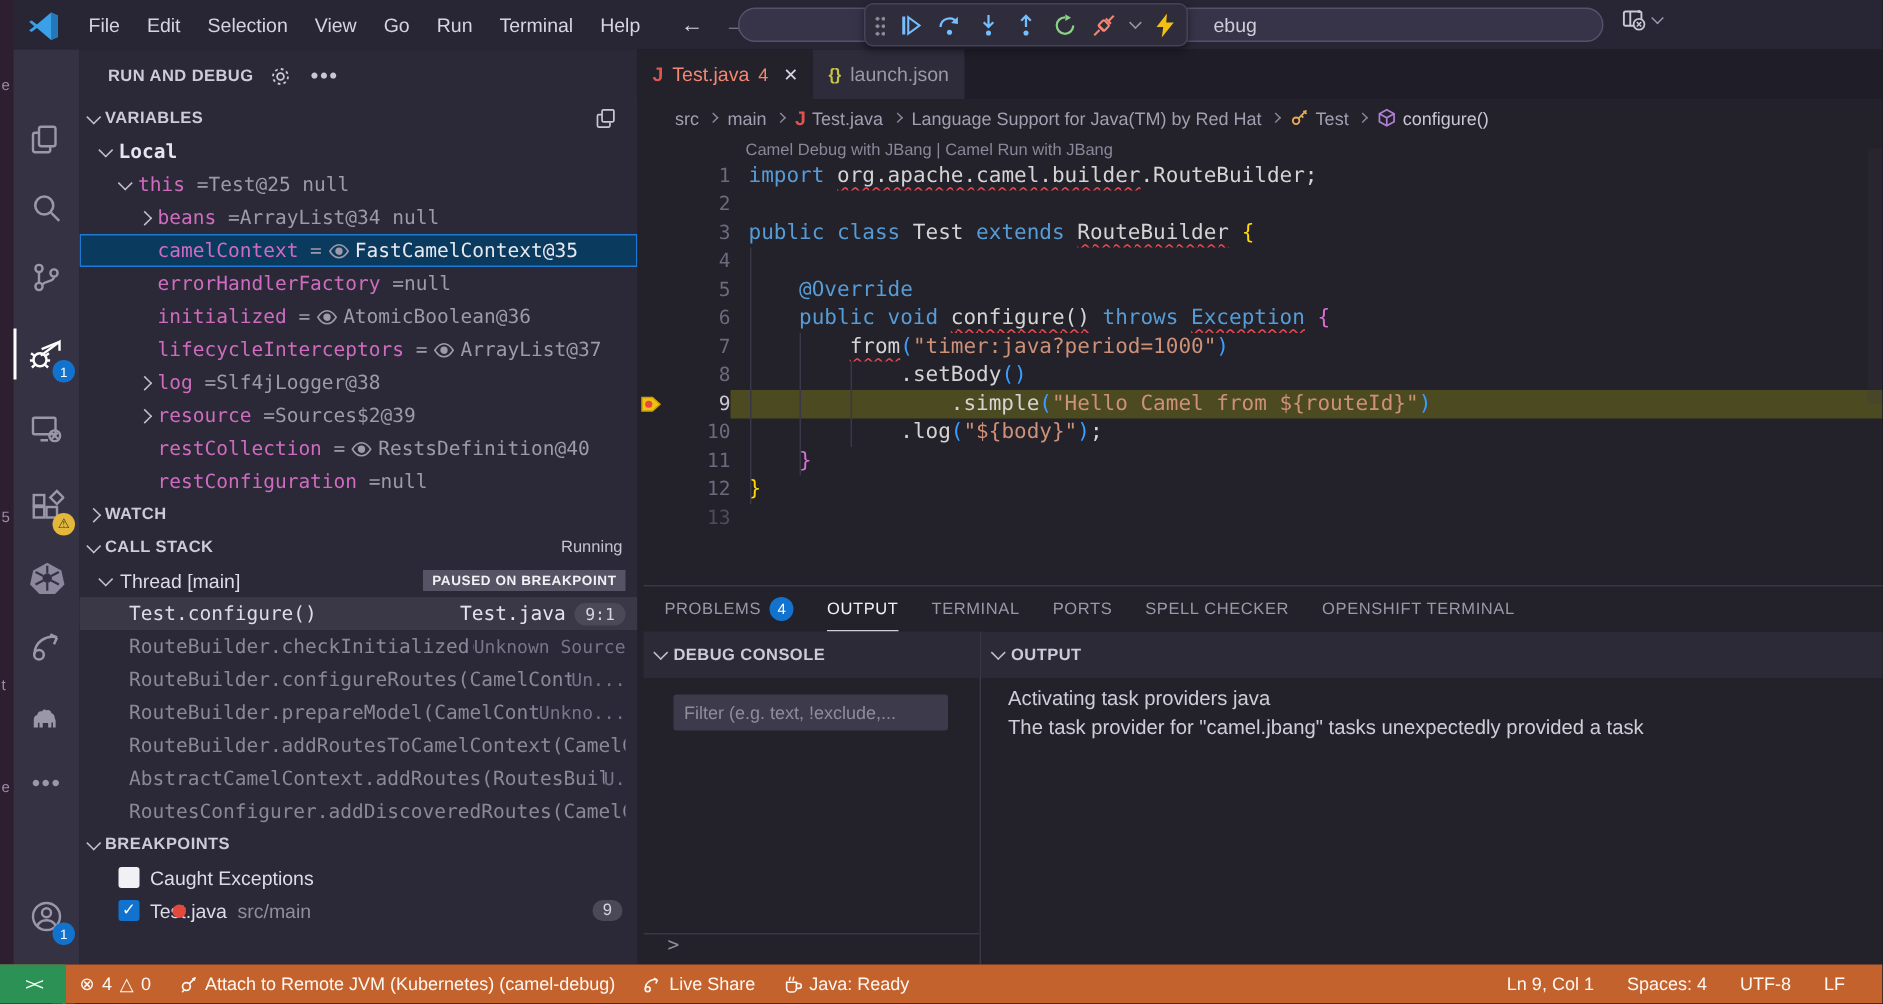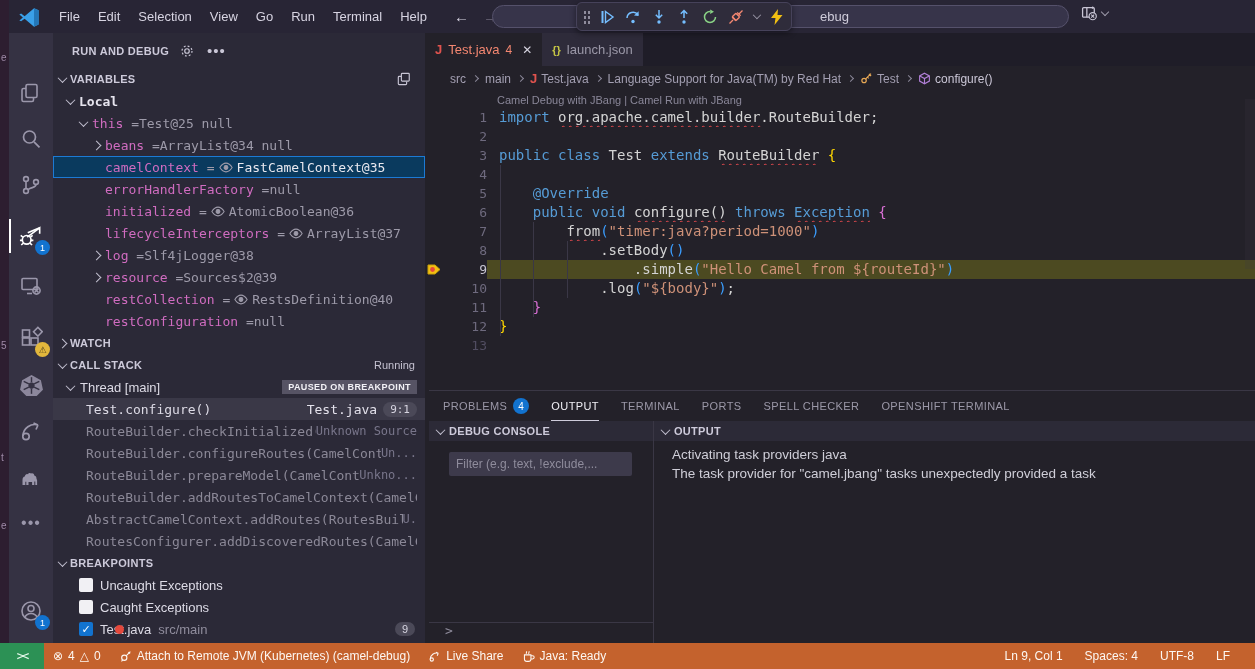--- a/index.html
+++ b/index.html
@@ -13,21 +13,21 @@
 
   
   .titlebar { position:absolute; left:9px; top:0; width:1246px; height:33px; background:#282535;
     display:flex; align-items:center; }
   .vscode-logo { width:22px; height:22px; margin:0 10px 0 9px; }
   .menu-item { color:#d7d4e2; font-size:13px; padding:4px 9px; border-radius:4px; cursor:default; }
   .nav-arrows { display:flex; gap:14px; margin-left:18px; color:#d7d4e2; font-size:15px; }
   .nav-arrows .fwd { color:#8b8798; }
   .cmd-center { position:absolute; left:483px; top:5px; width:577px; height:23px; background:#37344a;
     border:1px solid #55516b; border-radius:12px; color:#c9c6d6; font-size:12px; }
-  .cmd-text { position:absolute; left:327px; top:3px; color:#cfccda; font-size:13px; }
+  .cmd-text { position:absolute; left:316px; top:3px; color:#cfccda; font-size:13px; }
   .layout-btn { position:absolute; left:1072px; top:5px; display:flex; align-items:center; gap:4px; color:#c9c6d6; }
 
   
   .dbg-toolbar { position:absolute; left:576px; top:2px; width:216px; height:29px; background:#2f2c3b;
     border:1px solid #46425a; border-radius:6px; box-shadow:0 2px 6px rgba(0,0,0,.45);
     display:flex; align-items:center; padding:0 6px; gap:9px; z-index:30; }
   .grip { width:7px; height:14px; background-image:radial-gradient(#8f8c9c 1.1px, transparent 1.2px);
     background-size:4px 5px; }
   .dbg-btn { width:18px; height:18px; display:flex; align-items:center; justify-content:center; }
   .chev-small { width:6px; height:6px; border-right:1.5px solid #9b98a8; border-bottom:1.5px solid #9b98a8;
@@ -113,21 +113,21 @@
 
   
   .panel { position:absolute; left:429px; top:390px; width:830px; height:253px; background:#232129; border-top:1px solid #3a3745; }
   .panel-tabs { height:30px; display:flex; align-items:center; padding-left:14px; gap:22px; }
   .ptab { font-size:11px; color:#9b98a8; letter-spacing:.4px; display:flex; align-items:center; gap:6px; height:30px; }
   .ptab.active { color:#f0eff5; box-shadow:inset 0 -1px 0 #cfccdb; }
   .ptab .pbadge { background:#1273cf; color:#fff; border-radius:9px; min-width:16px; height:16px; font-size:10px; display:flex; align-items:center; justify-content:center; }
   .panel-body { display:flex; height:222px; }
   .dbg-console { width:225px; border-right:1px solid #3a3745; position:relative; }
   .out-pane { flex:1; overflow:hidden; }
-  .pane-head { height:20px; background:#2c2a37; display:flex; align-items:center; gap:5px; padding-left:8px; }
+  .pane-head { height:31px; background:#2c2a37; display:flex; align-items:center; gap:5px; padding-left:8px; }
   .pane-title { font-size:11px; font-weight:bold; color:#cdcada; letter-spacing:.3px; }
   .filter-box { margin:11px 0 0 20px; width:183px; height:24px; background:#3d3a4b; border-radius:2px;
     color:#8f8c9c; font-size:12px; display:flex; align-items:center; padding-left:7px; }
   .repl-row { position:absolute; bottom:0; left:0; width:100%; height:21px; border-top:1px solid #3a3745;
     color:#8f8c9c; font-family:"DejaVu Sans Mono",monospace; font-size:13px; padding-left:16px; }
   .out-text { padding:4px 0 0 18px; font-family:Liberation Sans, sans-serif;
     font-size:13.5px; line-height:19px; color:#cfced8; white-space:pre; }
 
   
   .statusbar { position:absolute; left:0; top:643px; width:1255px; height:26px; background:#c4622d;
@@ -495,24 +495,20 @@
           <span class="cs-label">RoutesConfigurer.addDiscoveredRoutes(CamelContext,Li...</span>
           <span class="cs-right"></span>
         </div>
       </div>
 
     <div class="section-head">
       <span class="chev down"></span>
       <span class="sec-title">BREAKPOINTS</span>
     </div>
     <div id="bpRows">
-        <div class="bp-row">
-          <span class="cb"></span>
-          <span>Uncaught Exceptions</span>
-        </div>
         <div class="bp-row">
           <span class="cb"></span>
           <span>Caught Exceptions</span>
         </div>
         <div class="bp-row">
           <span class="bp-dot"></span>
           <span class="cb checked">✓</span>
           <span>Test.java</span>
           <span class="bp-path">src/main</span>
           <span class="bp-badge">9</span>

